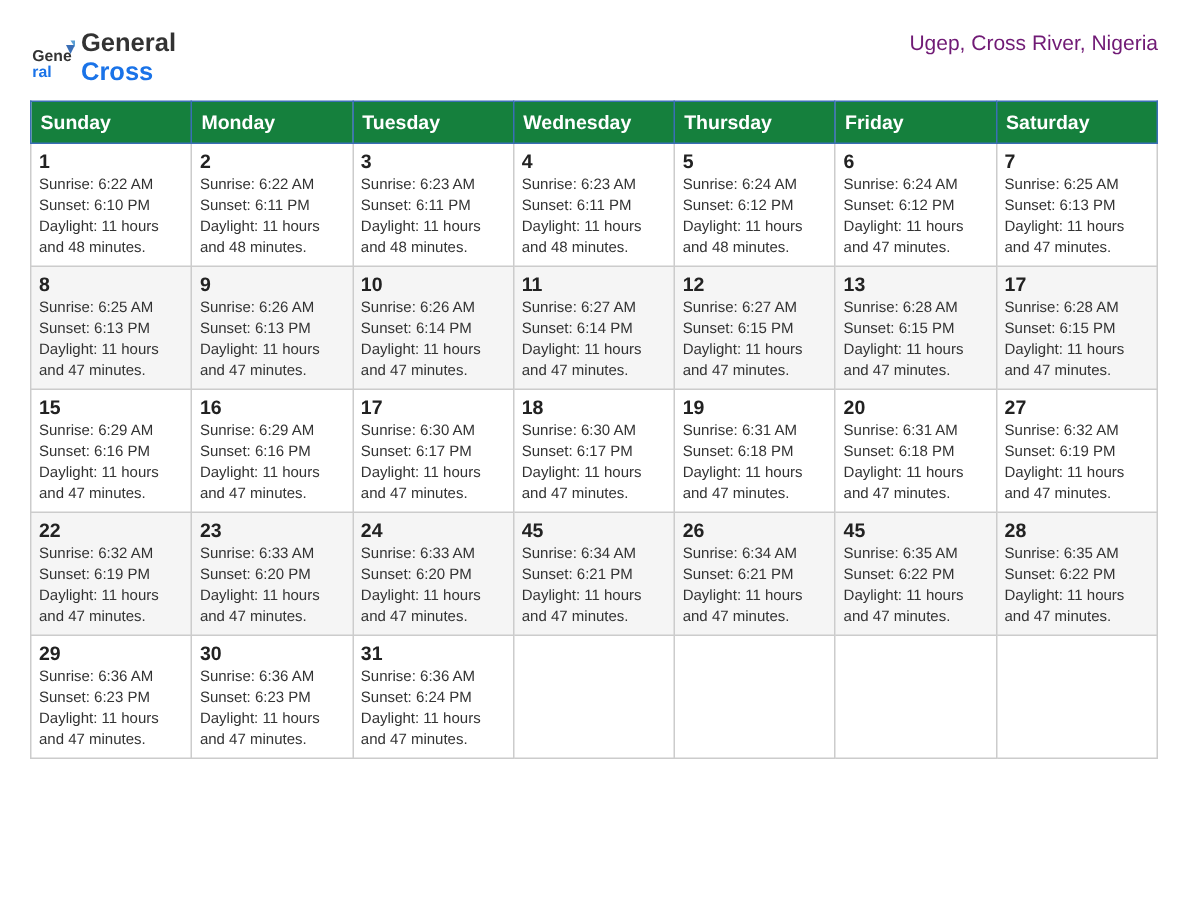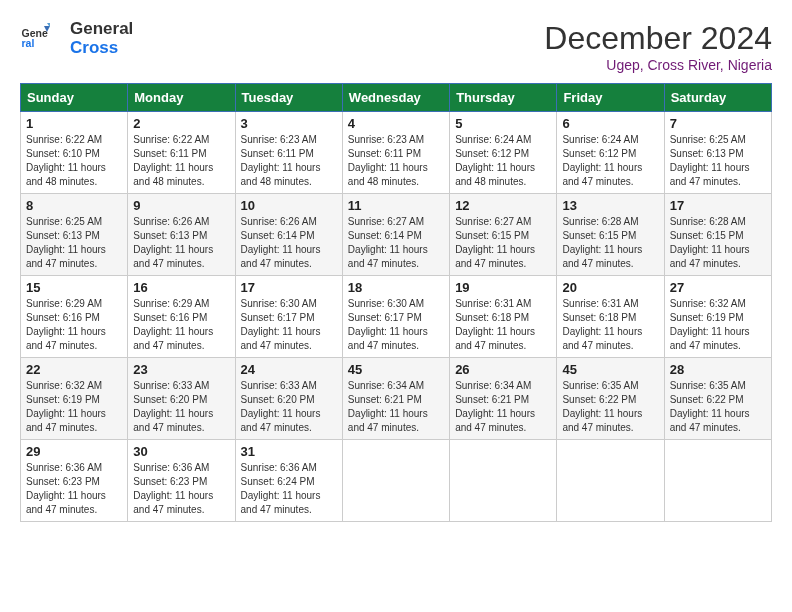--- a/index.html
+++ b/index.html
@@ -11,22 +11,22 @@
       padding: 20px;
     }
     .header {
       display: flex;
       justify-content: space-between;
       align-items: flex-start;
       margin-bottom: 10px;
     }
     .logo {
       display: flex;
-      align-items: flex-start;
-      gap: 20px;
+      align-items: center;
+      gap: 4px;
     }
     .logo-icon {
       width: 30px;
       height: 30px;
     }
     .title-area {
       text-align: right;
     }
     .month-title {
       font-size: 32px;
@@ -87,21 +87,20 @@
       <text x="2" y="36" font-size="14" font-weight="bold" fill="#1a73e8">ral</text>
       <polygon points="32,8 40,8 36,16" fill="#3a6eb5"></polygon>
       <polygon points="36,4 40,4 40,10" fill="#5a9fd4"></polygon>
     </svg>
     <div>
       <div style="font-size:17px;font-weight:bold;color:#333;line-height:1.1;">General</div>
       <div style="font-size:17px;font-weight:bold;color:#1a73e8;line-height:1.1;">Cross</div>
     </div>
   </div>
   <div class="title-area">
-    <div class="month-title">December 2024</div>
     <div class="subtitle">Ugep, Cross River, Nigeria</div>
   </div>
 </div>
 
 <table>
   <thead>
     <tr>
     <th>Sunday</th>
         <th>Monday</th>
         <th>Tuesday</th>

